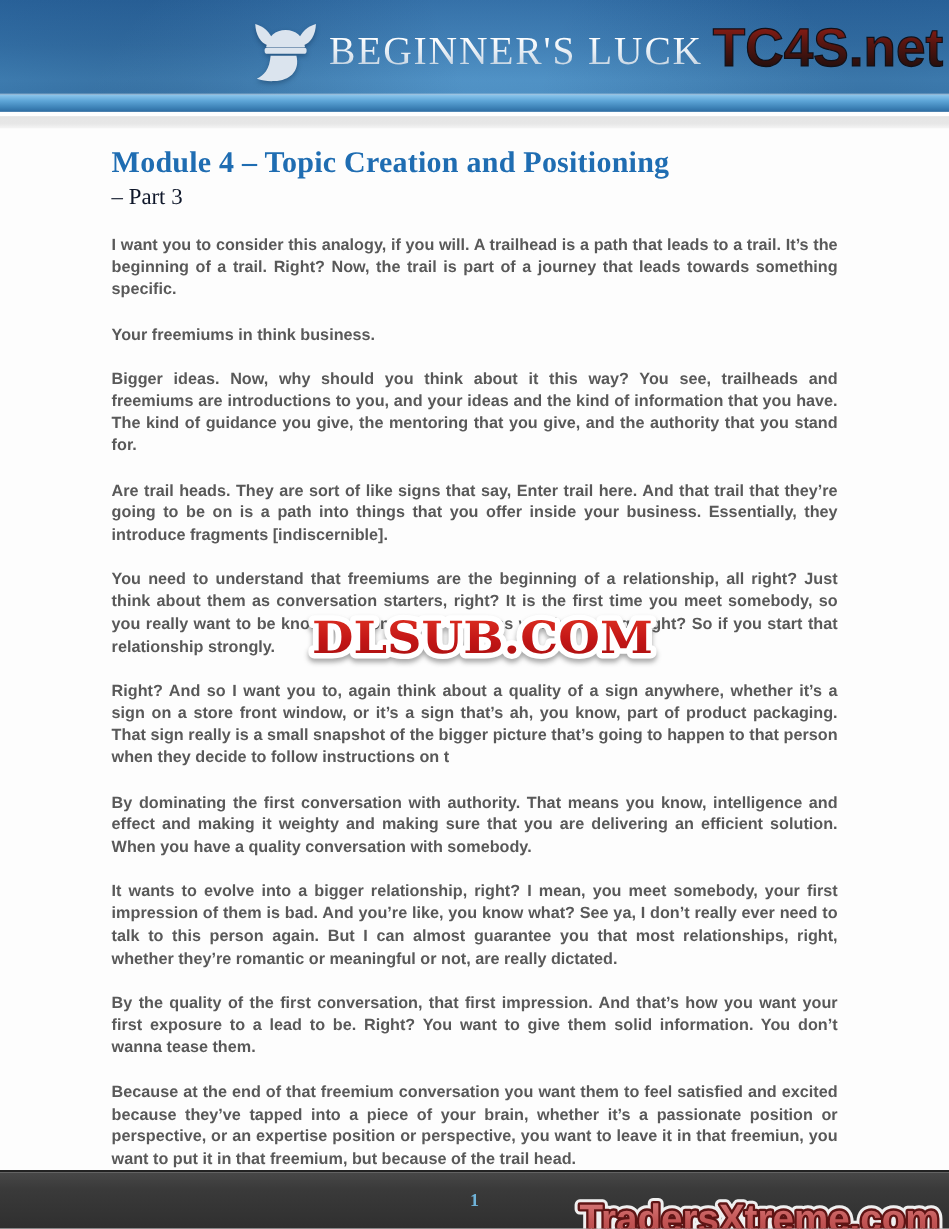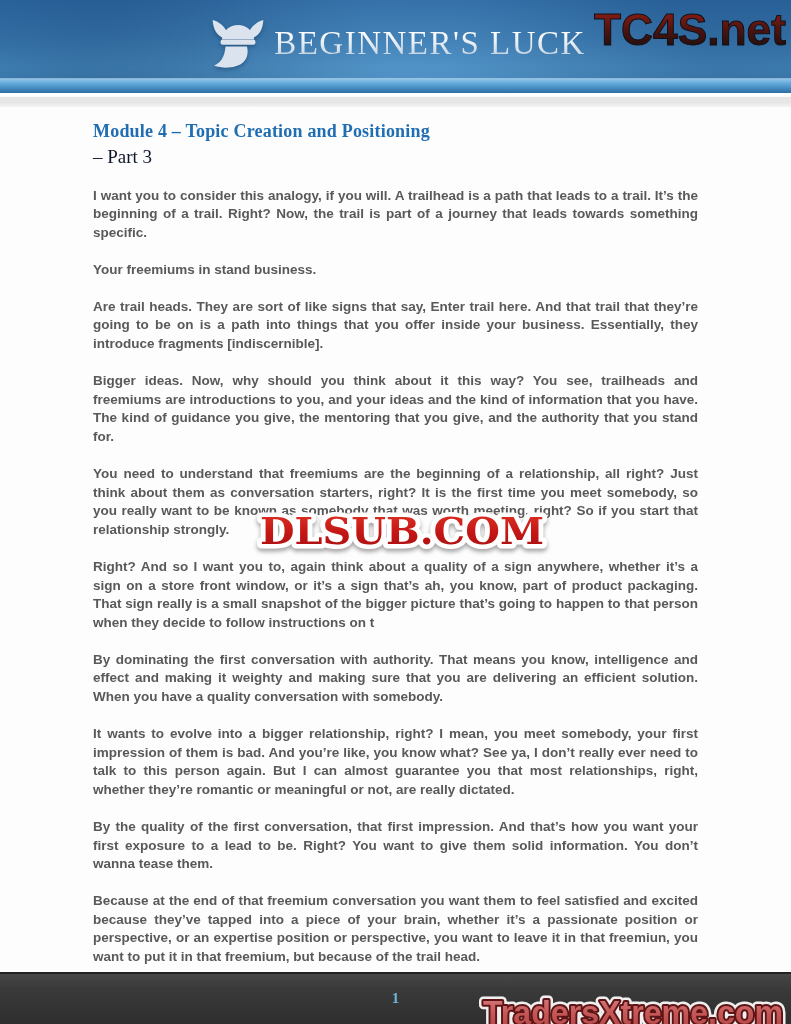--- a/index.html
+++ b/index.html
@@ -25,32 +25,32 @@
     box-shadow:0 -1px 0 rgba(255,255,255,0.45);
   }
   .brand-group { display:flex; align-items:center; gap:3px; margin-top:-6px; }
   .viking { width:66px; height:64px; display:inline-block; filter:drop-shadow(0 2px 2px rgba(0,30,60,.35)); }
   .brand-text {
     font-family:"Liberation Serif", serif; font-size:33px; letter-spacing:1.5px; font-weight:400;
     background:linear-gradient(180deg,#ffffff 15%, #e6edf4 50%, #bccddc 90%);
     -webkit-background-clip:text; background-clip:text; color:transparent;
     white-space:nowrap;
   }
-  .tc4s { position:absolute; top:3px; right:1px; width:200px; height:54px; }
+  .tc4s { position:absolute; top:13px; right:1px; width:200px; height:54px; }
 
   
   .band {
     height:14px; flex:none;
     background:linear-gradient(180deg, #ffffff 0%, #ffffff 24%, #e5e5e5 30%, #e7e7e7 72%, #f5f5f5 100%);
   }
 
   
   .content { flex:1; padding:13px 93px 0 93px; }
   h1.doc-title {
-    font-family:"Liberation Serif", serif; font-weight:600; font-size:18px;
+    font-family:"Liberation Serif", serif; font-weight:600; font-size:25px;
     color:#1f6db2; letter-spacing:0.2px; line-height:1.25;
   }
   h2.doc-subtitle {
     font-family:"Liberation Serif", serif; font-weight:400; font-size:19px;
     color:#0f172a; margin-top:3px;
   }
   .content p {
     font-size:13.5px; line-height:18.6px; color:#595959;
     text-align:justify; margin-top:18.5px;font-weight:bold;
   }
@@ -110,23 +110,23 @@
     </span>
   </header>
 
   <div class="band"></div>
 
   <main class="content">
     <h1 class="doc-title">Module 4 – Topic Creation and Positioning</h1>
     <h2 class="doc-subtitle">– Part 3</h2>
 
     <p class="first">I want you to consider this analogy, if you will. A trailhead is a path that leads to a trail. It’s the beginning of a trail. Right? Now, the trail is part of a journey that leads towards something specific.</p>
-    <p>Your freemiums in stand business.</p>
+    <p>Your freemiums in think business.</p>
+    <p>Bigger ideas. Now, why should you think about it this way? You see, trailheads and freemiums are introductions to you, and your ideas and the kind of information that you have. The kind of guidance you give, the mentoring that you give, and the authority that you stand for.</p>
     <p>Are trail heads. They are sort of like signs that say, Enter trail here. And that trail that they’re going to be on is a path into things that you offer inside your business. Essentially, they introduce fragments [indiscernible].</p>
-    <p>Bigger ideas. Now, why should you think about it this way? You see, trailheads and freemiums are introductions to you, and your ideas and the kind of information that you have. The kind of guidance you give, the mentoring that you give, and the authority that you stand for.</p>
     <p>You need to understand that freemiums are the beginning of a relationship, all right? Just think about them as conversation starters, right? It is the first time you meet somebody, so you really want to be known as somebody that was worth meeting, right? So if you start that relationship strongly.</p>
     <p>Right? And so I want you to, again think about a quality of a sign anywhere, whether it’s a sign on a store front window, or it’s a sign that’s ah, you know, part of product packaging. That sign really is a small snapshot of the bigger picture that’s going to happen to that person when they decide to follow instructions on t</p>
     <p>By dominating the first conversation with authority. That means you know, intelligence and effect and making it weighty and making sure that you are delivering an efficient solution. When you have a quality conversation with somebody.</p>
     <p>It wants to evolve into a bigger relationship, right? I mean, you meet somebody, your first impression of them is bad. And you’re like, you know what? See ya, I don’t really ever need to talk to this person again. But I can almost guarantee you that most relationships, right, whether they’re romantic or meaningful or not, are really dictated.</p>
     <p>By the quality of the first conversation, that first impression. And that’s how you want your first exposure to a lead to be. Right? You want to give them solid information. You don’t wanna tease them.</p>
     <p>Because at the end of that freemium conversation you want them to feel satisfied and excited because they’ve tapped into a piece of your brain, whether it’s a passionate position or perspective, or an expertise position or perspective, you want to leave it in that freemiun, you want to put it in that freemium, but because of the trail head.</p>
   </main>
 
   <span class="wm-center">
     <svg viewBox="0 0 296 50" width="296" height="50">

